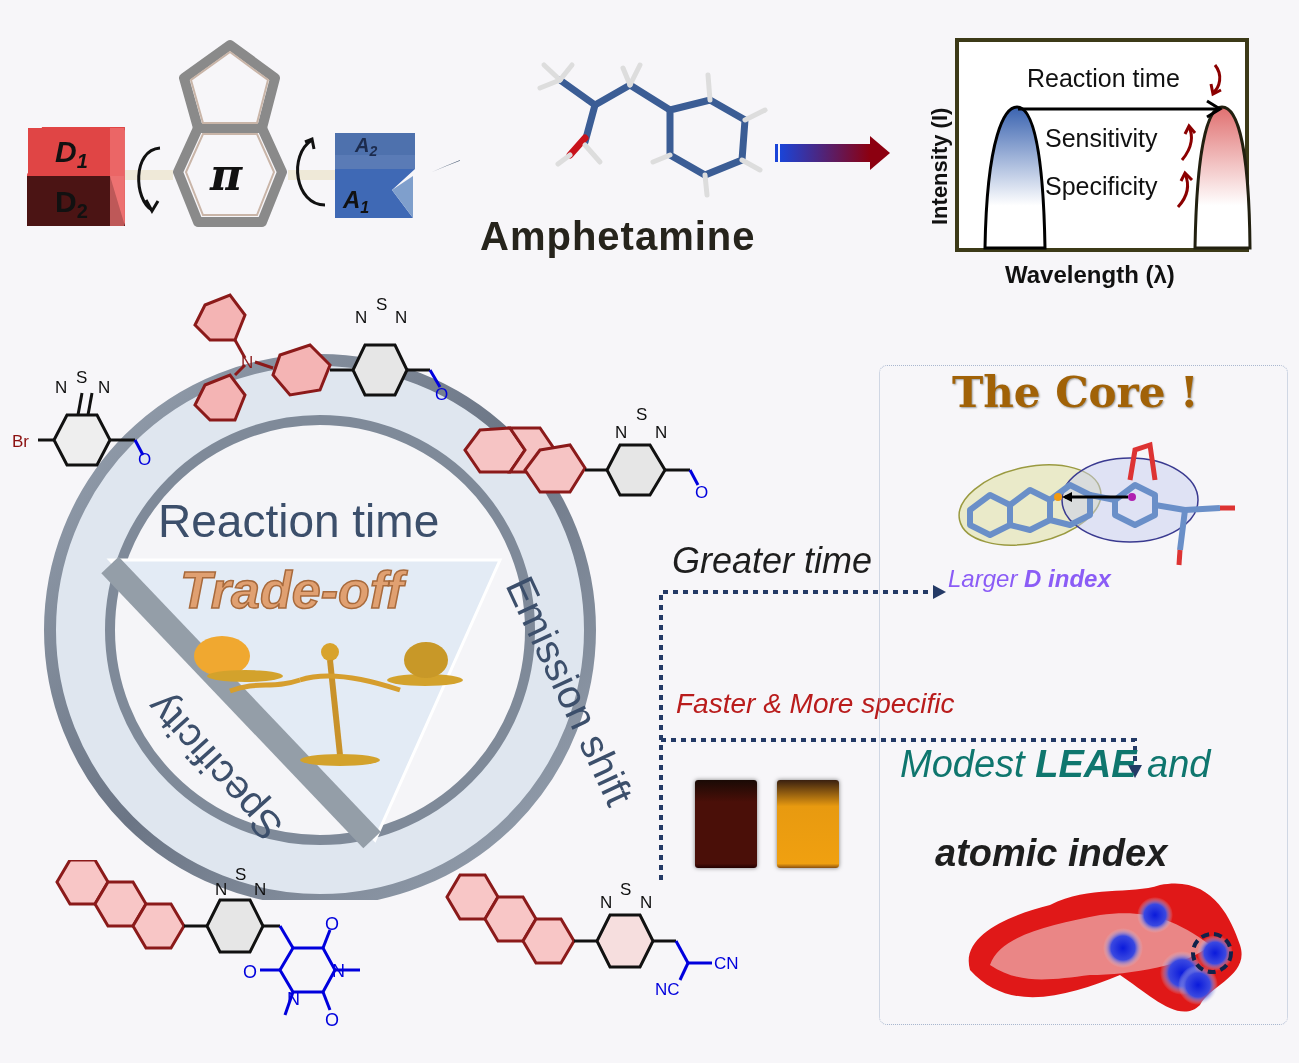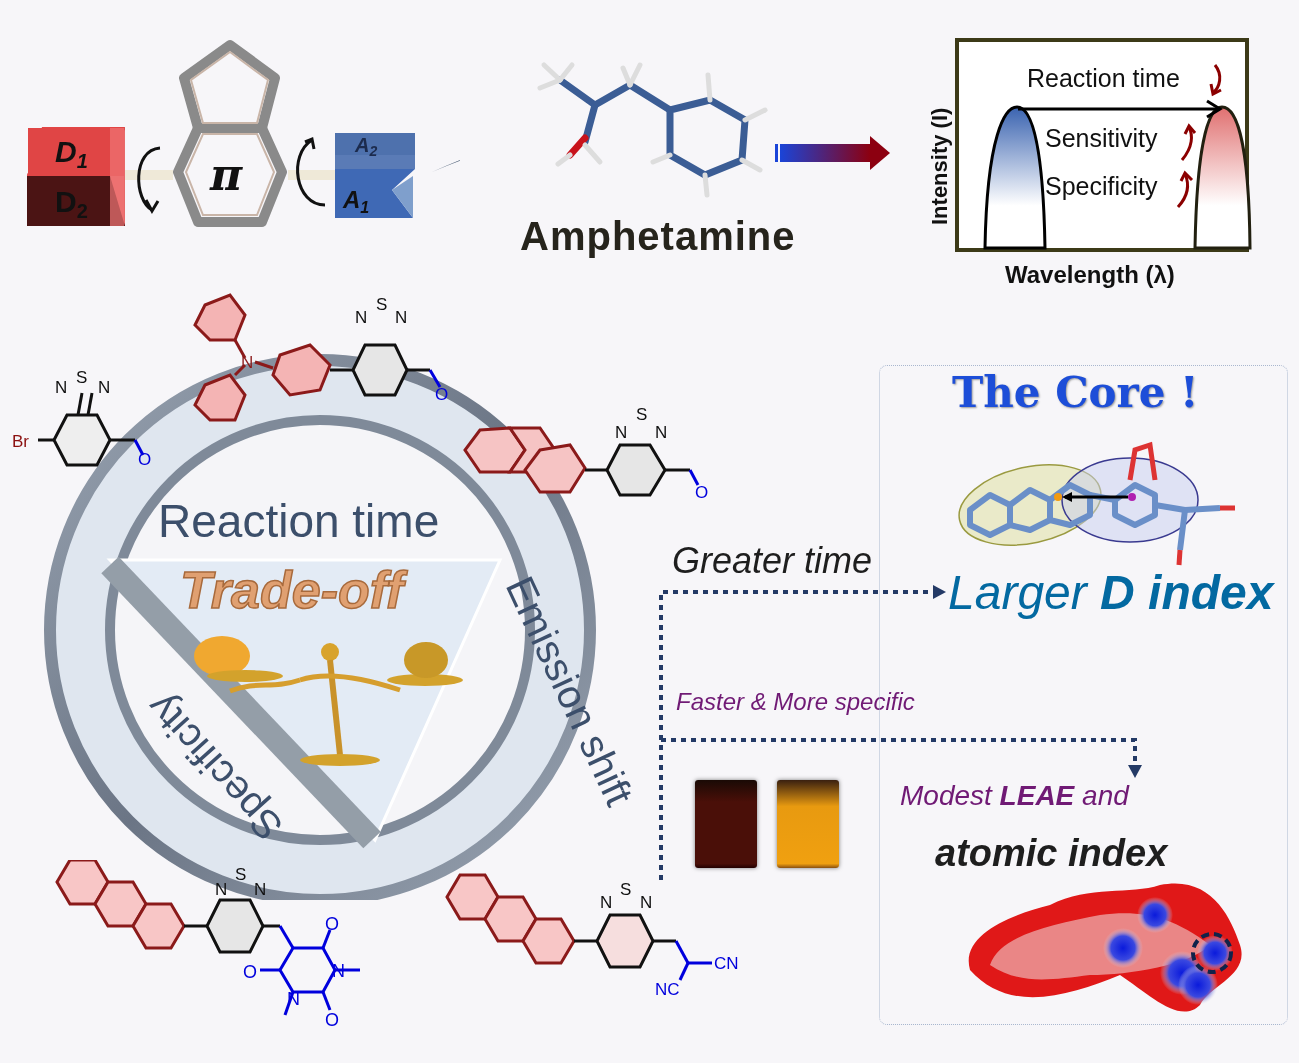--- a/index.html
+++ b/index.html
@@ -88,21 +88,21 @@
       <line x1="100" y1="25" x2="110" y2="5"></line>
     <line x1="180" y1="40" x2="178" y2="15"></line>
       <line x1="215" y1="60" x2="235" y2="50"></line>
     <line x1="212" y1="100" x2="230" y2="110"></line>
       <line x1="175" y1="115" x2="177" y2="135"></line>
     <line x1="140" y1="95" x2="123" y2="102"></line>
       <line x1="40" y1="95" x2="28" y2="104"></line>
       <line x1="55" y1="85" x2="70" y2="102"></line>
   </g>
 </svg>
-<div class="abs" style="left:480px;top:214px;font-size:40px;font-weight:bold;color:#26241c;letter-spacing:1px;margin-left:40px;">Amphetamine</div>
+<div class="abs" style="left:480px;top:214px;font-size:40px;font-weight:bold;color:#26241c;letter-spacing:1px;">Amphetamine</div>
 
 <svg class="abs" style="left:772px;top:133px" width="120" height="40">
   <defs>
       <linearGradient id="ga" x1="0" x2="1">
         <stop offset="0" stop-color="#1a44d8"></stop>
         <stop offset="1" stop-color="#8c0010"></stop>
       </linearGradient>
     </defs>
   <rect x="3" y="11" width="3" height="18" fill="#1a44d8"></rect>
   <rect x="8" y="11" width="90" height="18" fill="url(#ga)"></rect>
@@ -277,27 +277,27 @@
 
 <svg class="abs" style="left:650px;top:580px" width="500" height="320">
   <g stroke="#243a66" stroke-width="4" stroke-dasharray="5,5" fill="none">
     <polyline points="11,300 11,12 285,12"></polyline>
     <polyline points="11,160 485,160 485,185"></polyline>
   </g>
   <polygon points="283,5 296,12 283,19" fill="#243a66"></polygon>
   <polygon points="478,185 485,198 492,185" fill="#243a66"></polygon>
 </svg>
 <div class="abs ital" style="left:672px;top:540px;font-size:36px;color:#1e1e1e;">Greater time</div>
-<div class="abs ital" style="left:676px;top:688px;font-size:24px;color:#701a75;">Faster &amp; More specific</div>
+<div class="abs ital" style="left:676px;top:688px;font-size:28px;color:#b91c1c;">Faster &amp; More specific</div>
 
 <div class="vial" style="left:695px;top:780px;background:linear-gradient(#1a0a05,#4a0f08 25%,#4a0f08 95%,#200);"></div>
 <div class="vial" style="left:777px;top:780px;background:linear-gradient(#3a2010,#e89a10 30%,#f0a010 95%,#8a5010);"></div>
 
 <div class="core-box"></div>
-<div class="abs serif" style="left:952px;top:368px;font-size:42px;font-weight:bold;color:#1d4ed8;text-shadow:1px 1px 2px #999;">The Core !</div>
+<div class="abs serif" style="left:952px;top:368px;font-size:42px;font-weight:bold;color:#a16207;text-shadow:1px 1px 2px #999;">The Core !</div>
 
 <svg class="abs" style="left:950px;top:440px" width="310" height="130">
   <ellipse cx="80" cy="65" rx="72" ry="38" fill="#dede9a" fill-opacity=".5" stroke="#9a9a40" stroke-width="1.5" transform="rotate(-12 80 65)"></ellipse>
   <ellipse cx="180" cy="60" rx="68" ry="42" fill="#c8cdef" fill-opacity=".5" stroke="#3a3a90" stroke-width="1.5"></ellipse>
   <g fill="none" stroke="#6a8fc8" stroke-width="6" stroke-linejoin="round">
     <polygon points="20,70 40,55 60,65 60,85 40,95 20,85"></polygon>
     <polygon points="60,65 80,50 100,60 100,80 80,90 60,85"></polygon>
     <polygon points="100,60 120,45 140,55 140,75 120,85 100,80"></polygon>
     <line x1="140" y1="55" x2="165" y2="60"></line>
     <polygon points="165,60 185,45 205,55 205,75 185,85 165,75"></polygon>
@@ -307,24 +307,24 @@
   </g>
   <path d="M180,40 L185,10 L200,5 L205,40" fill="none" stroke="#d33" stroke-width="5"></path>
   <line x1="270" y1="68" x2="285" y2="68" stroke="#d33" stroke-width="5"></line>
     <line x1="230" y1="110" x2="229" y2="125" stroke="#d33" stroke-width="5"></line>
   <line x1="178" y1="57" x2="115" y2="57" stroke="#000" stroke-width="3"></line>
   <polygon points="112,57 122,52 122,62" fill="#000"></polygon>
   <circle cx="108" cy="57" r="4" fill="#f29a10"></circle>
   <circle cx="182" cy="57" r="4" fill="#b020b0"></circle>
 </svg>
 
-<div class="abs ital" style="left:948px;top:565px;font-size:48px;color:#0369a1;">
+<div class="abs ital" style="left:948px;top:565px;font-size:24px;color:#8b5cf6;">
   <span>Larger </span><b>D index</b>
 </div>
-<div class="abs ital" style="left:900px;top:780px;font-size:28px;color:#701a75;">
+<div class="abs ital" style="left:900px;top:743px;font-size:38px;color:#0f766e;">
   <span>Modest </span><b>LEAE</b><span> and</span>
 </div>
 <div class="abs ital" style="left:935px;top:832px;font-size:38px;font-weight:bold;color:#1e1e1e;">atomic index</div>
 
 <svg class="abs" style="left:950px;top:875px" width="310" height="140">
   <defs>
     <radialGradient id="blue" cx=".5" cy=".5" r=".5">
         <stop offset="0" stop-color="#0a1adc"></stop>
         <stop offset=".6" stop-color="#3a48e0"></stop>
         <stop offset="1" stop-color="#e0dde8" stop-opacity="0"></stop>

